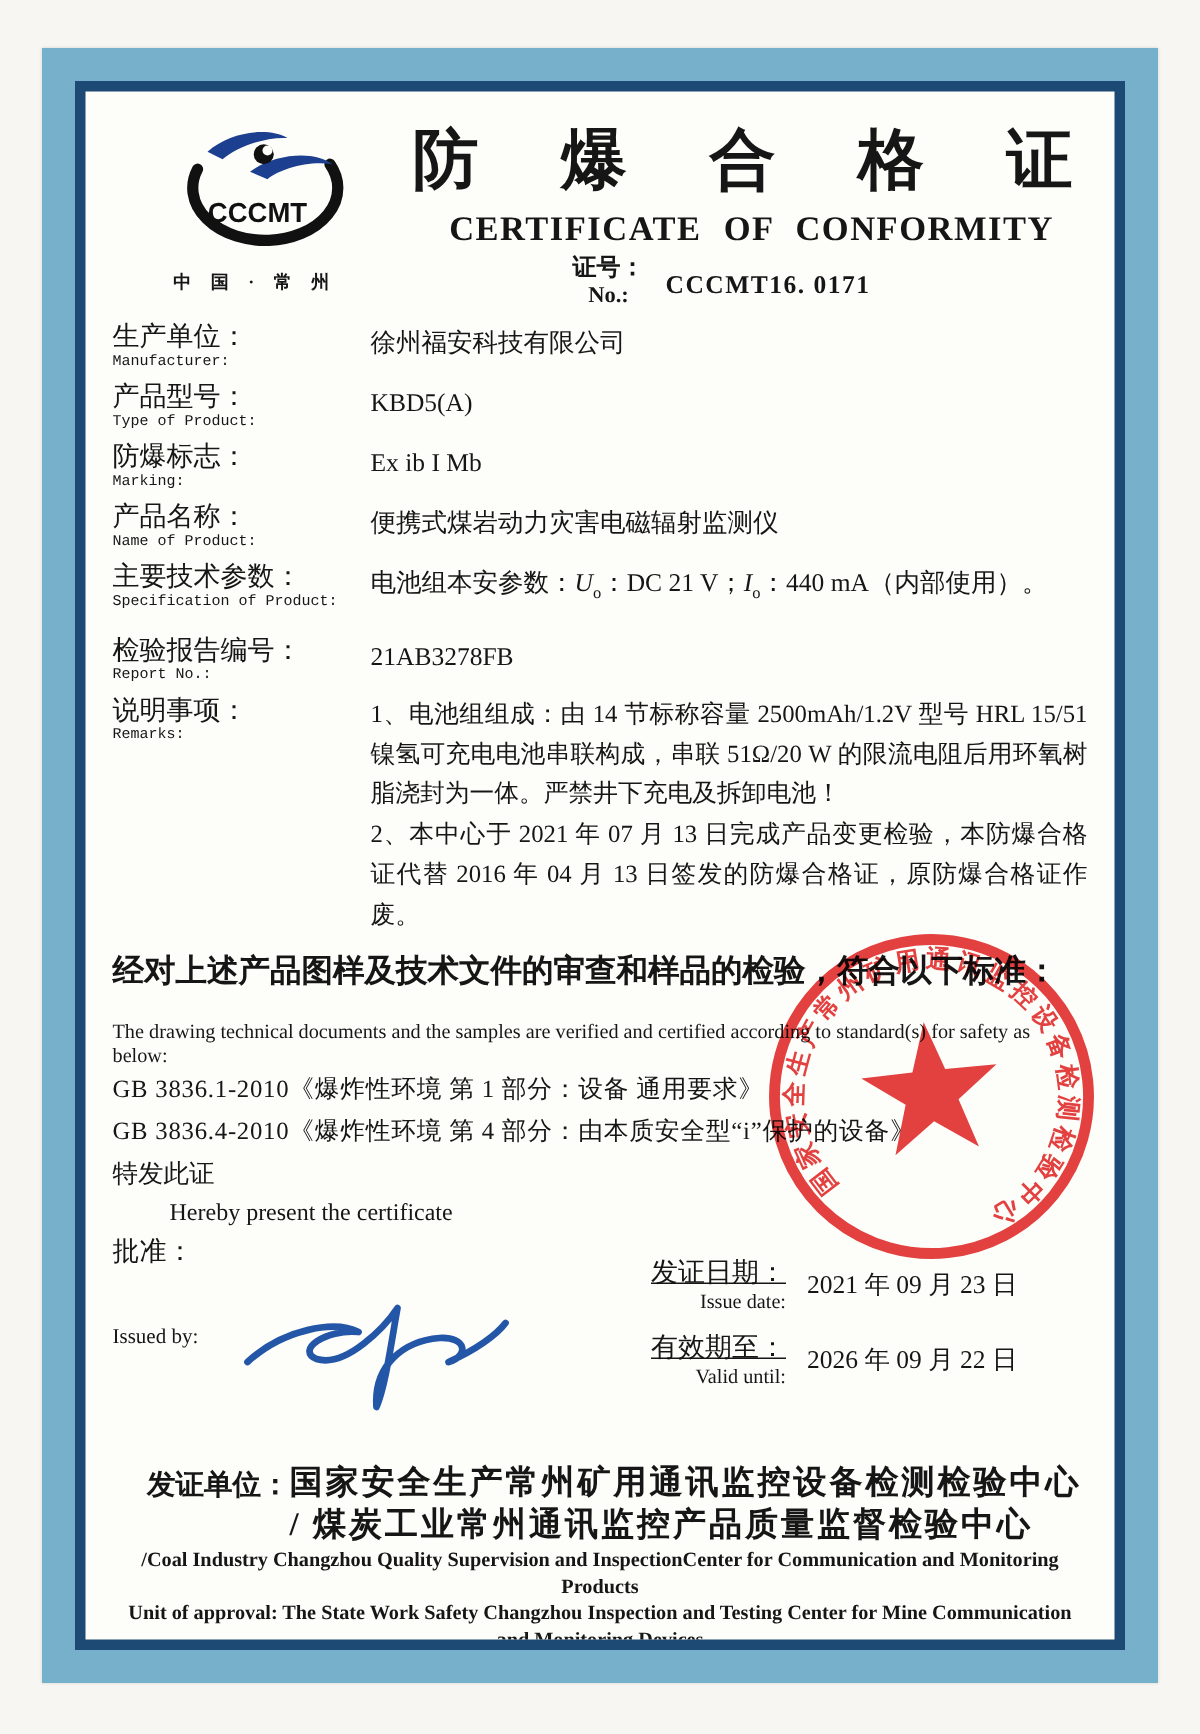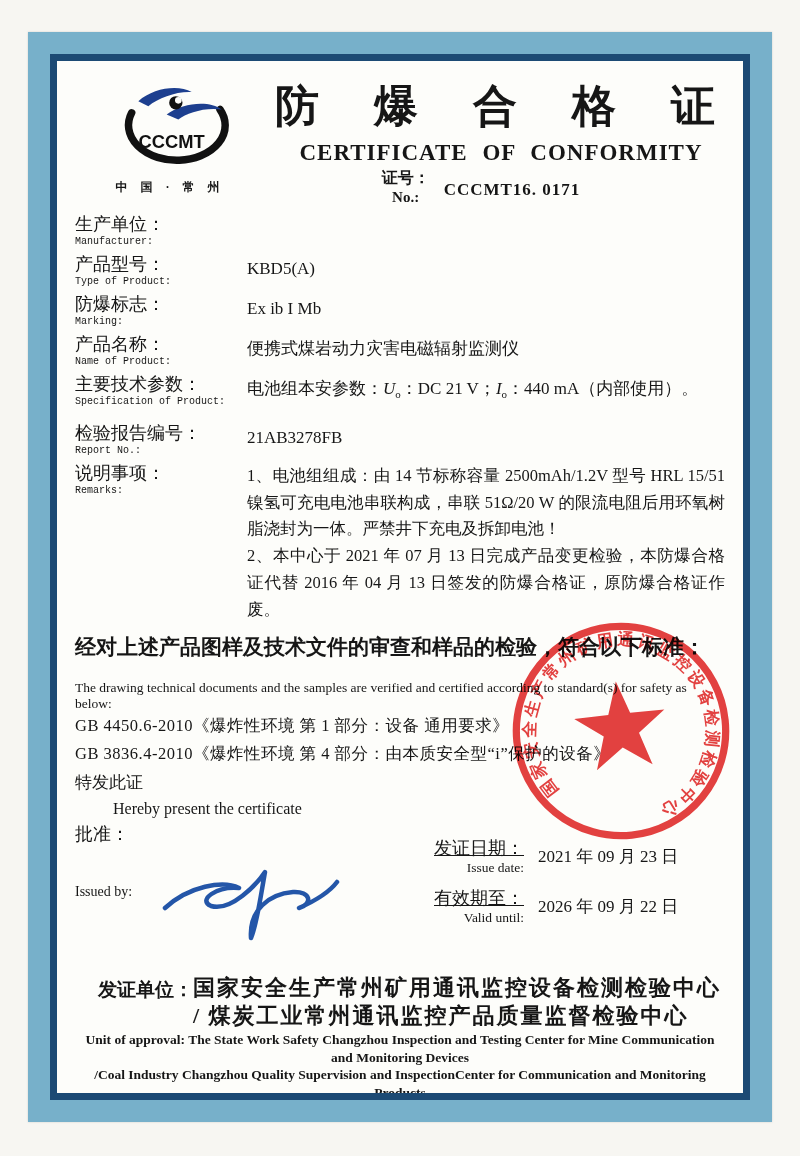--- a/index.html
+++ b/index.html
@@ -103,20 +103,21 @@
         </div>
       </div>
 
       <div class="rows">
 
         <div class="frow">
           <div class="flabel">
             <div class="zh">生产单位：</div>
             <div class="en">Manufacturer:</div>
           </div>
+          <div class="fvalue">徐州福安科技有限公司</div>
         </div>
 
         <div class="frow">
           <div class="flabel">
             <div class="zh">产品型号：</div>
             <div class="en">Type of Product:</div>
           </div>
           <div class="fvalue">KBD5(A)</div>
         </div>
 
@@ -160,21 +161,21 @@
           <div class="remarks-body">
             <p>1、电池组组成：由 14 节标称容量 2500mAh/1.2V 型号 HRL 15/51 镍氢可充电电池串联构成，串联 51Ω/20 W 的限流电阻后用环氧树脂浇封为一体。严禁井下充电及拆卸电池！</p>
             <p>2、本中心于 2021 年 07 月 13 日完成产品变更检验，本防爆合格证代替 2016 年 04 月 13 日签发的防爆合格证，原防爆合格证作废。</p>
           </div>
         </div>
       </div>
 
       <div class="standards">
         <div class="std-zh">经对上述产品图样及技术文件的审查和样品的检验，符合以下标准：</div>
         <div class="std-en">The drawing technical documents and the samples are verified and certified according to standard(s) for safety as below:</div>
-        <div class="std-line">GB 4450.6-2010《爆炸性环境 第 1 部分：设备 通用要求》</div>
+        <div class="std-line">GB 3836.1-2010《爆炸性环境 第 1 部分：设备 通用要求》</div>
         <div class="std-line">GB 3836.4-2010《爆炸性环境 第 4 部分：由本质安全型“i”保护的设备》</div>
         <div class="hereby-zh">特发此证</div>
         <div class="hereby-en">Hereby present the certificate</div>
       </div>
 
       <div class="approval">
         <div class="appr-left">
           <div class="approve-zh">批准：</div>
           <div class="issued-by">Issued by:</div>
           <svg class="sig" width="200" height="92" viewBox="0 0 200 92">
@@ -201,22 +202,22 @@
 
       <div class="unit">
         <div class="unit-top">
           <div class="unit-label">发证单位：</div>
           <div class="unit-lines">
             <div class="unit-line">国家安全生产常州矿用通讯监控设备检测检验中心</div>
             <div class="unit-line">/ 煤炭工业常州通讯监控产品质量监督检验中心</div>
           </div>
         </div>
         <div class="unit-en">
+          <div>/Coal Industry Changzhou Quality Supervision and InspectionCenter for Communication and Monitoring Products</div>
           <div><span class="lbl">Unit of approval:</span> <span>The State Work Safety Changzhou Inspection and Testing Center for Mine Communication and Monitoring Devices</span></div>
-          <div>/Coal Industry Changzhou Quality Supervision and InspectionCenter for Communication and Monitoring Products</div>
         </div>
       </div>
 
       <svg class="stamp" viewBox="0 0 220 220">
         <circle cx="110" cy="110" r="101" fill="none" stroke="#e23030" stroke-width="7"></circle>
         <polygon points="110,62 120.6,93.4 153.7,93.8 127.1,113.6 137,145.2 110,126 83,145.2 92.9,113.6 66.3,93.8 99.4,93.4" fill="#e23030"></polygon>
         <defs>
           <path id="ringPath" d="M 110 110 m -83 0 a 83 83 0 1 1 166 0 a 83 83 0 1 1 -166 0"></path>
         </defs>
         <g transform="rotate(-38 110 110)">

